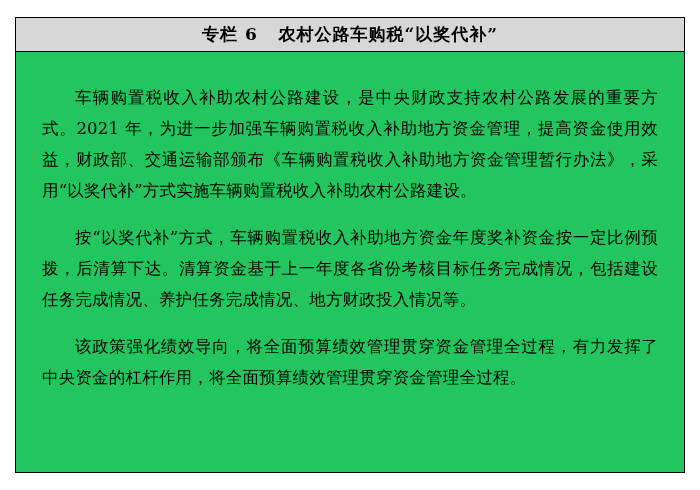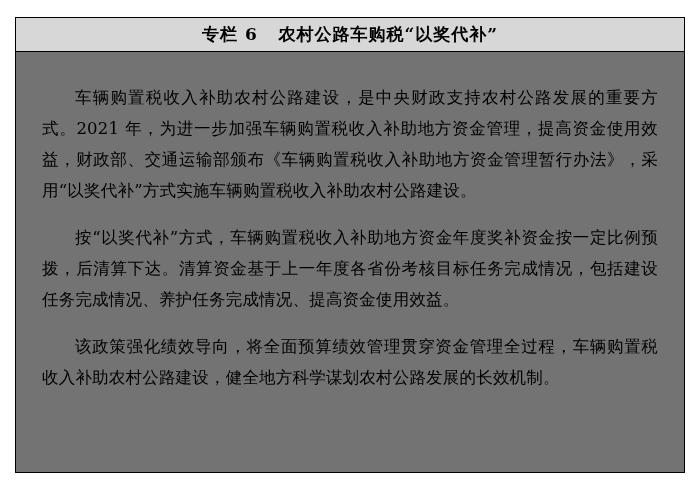--- a/index.html
+++ b/index.html
@@ -14,21 +14,21 @@
     overflow: hidden;
   }
   .box {
     position: absolute;
     left: 15px;
     top: 17px;
     width: 670px;
     height: 456px;
     border: 1px solid #000000;
     box-sizing: border-box;
-    background: #737373;
+    background: #22c55e;
   }
   .title-bar {
     height: 34px;
     background: #d7d7d7;
     border-bottom: 1px solid #000000;
     display: flex;
     align-items: center;
     justify-content: center;
     box-sizing: border-box;
   }
@@ -56,16 +56,16 @@
 </style>
 </head>
 <body>
 
 <div class="box">
   <div class="title-bar">
     <span class="title-text">专栏 6   农村公路车购税“以奖代补”</span>
   </div>
   <div class="body-area">
     <p class="para">车辆购置税收入补助农村公路建设，是中央财政支持农村公路发展的重要方式。2021 年，为进一步加强车辆购置税收入补助地方资金管理，提高资金使用效益，财政部、交通运输部颁布《车辆购置税收入补助地方资金管理暂行办法》，采用“以奖代补”方式实施车辆购置税收入补助农村公路建设。</p>
-    <p class="para">按“以奖代补”方式，车辆购置税收入补助地方资金年度奖补资金按一定比例预拨，后清算下达。清算资金基于上一年度各省份考核目标任务完成情况，包括建设任务完成情况、养护任务完成情况、提高资金使用效益。</p>
-    <p class="para">该政策强化绩效导向，将全面预算绩效管理贯穿资金管理全过程，车辆购置税收入补助农村公路建设，健全地方科学谋划农村公路发展的长效机制。</p>
+    <p class="para">按“以奖代补”方式，车辆购置税收入补助地方资金年度奖补资金按一定比例预拨，后清算下达。清算资金基于上一年度各省份考核目标任务完成情况，包括建设任务完成情况、养护任务完成情况、地方财政投入情况等。</p>
+    <p class="para">该政策强化绩效导向，将全面预算绩效管理贯穿资金管理全过程，有力发挥了中央资金的杠杆作用，将全面预算绩效管理贯穿资金管理全过程。</p>
   </div>
 </div>
 
 </body></html>

